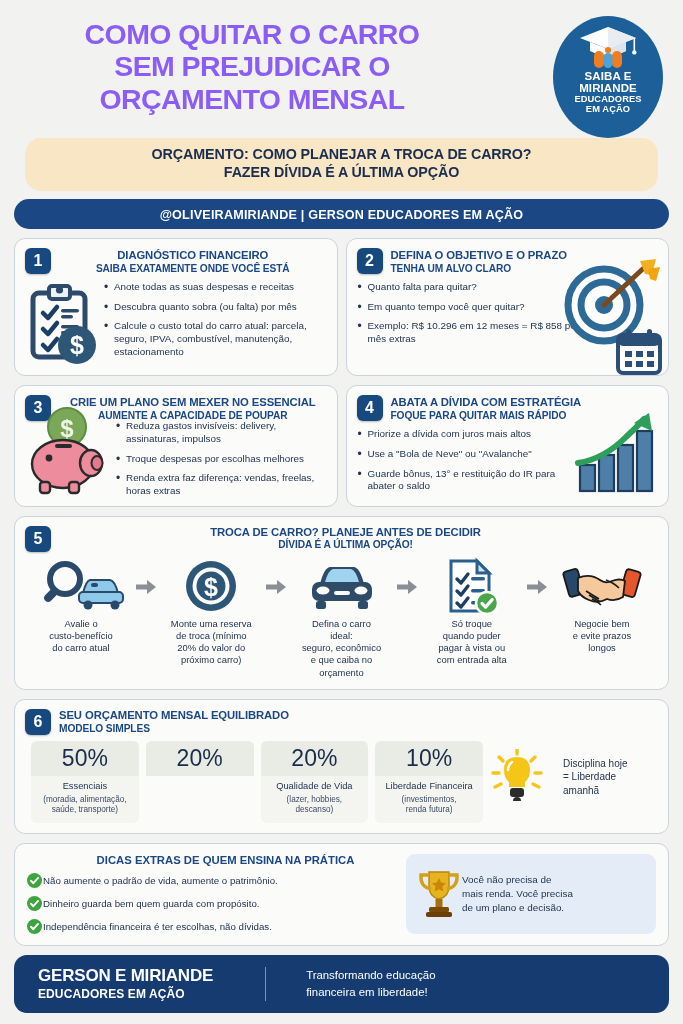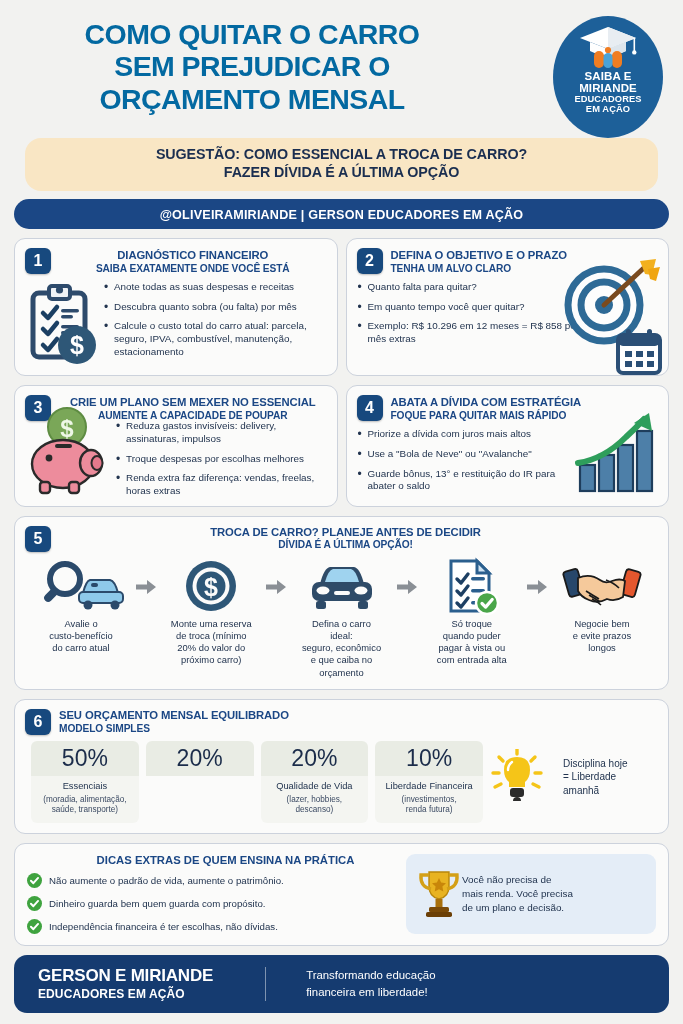--- a/index.html
+++ b/index.html
@@ -21,21 +21,21 @@
     height: 136px;
   }
   .title-block {
     width: 476px;
     text-align: center;
     padding-top: 4px;
   }
   .title-line {
     font-size: 28.5px;
     font-weight: bold;
-    color: #0369a1;
+    color: #8b5cf6;
     letter-spacing: -0.6px;
     line-height: 1.14;
     white-space: nowrap;
   }
   .logo-badge {
     position: absolute;
     right: 20px;
     top: 16px;
     width: 110px;
     height: 122px;
@@ -222,21 +222,21 @@
     border-radius: 11px;
     padding: 10px 12px 11px 12px;
     display: flex;
     gap: 10px;
   }
   .tips-left { flex: 1; }
   .tips-title {
     font-size: 11.3px; font-weight: bold; color: #1b4785;
     text-align: center; margin-bottom: 7px; padding-left: 28px;
   }
-  .tip { display: flex; gap: 7px; align-items: center; margin-bottom: 8px; }
+  .tip { display: flex; gap: 1px; align-items: center; margin-bottom: 8px; }
   .tip:last-child { margin-bottom: 0; }
   .tip-text { font-size: 9.7px; color: #22344f; }
   .tips-right {
     flex: 0 0 250px;
     background: #e4edf7;
     border-radius: 9px;
     display: flex; align-items: center; gap: 0;
     padding: 8px 10px;
   }
   .quote-text { font-size: 9.9px; color: #22344f; line-height: 1.4; }
@@ -283,21 +283,21 @@
     <div class="logo-text">
       <span class="big">SAIBA E</span>
       <span class="big">MIRIANDE</span>
       <span class="small">EDUCADORES</span>
       <span class="small">EM AÇÃO</span>
     </div>
   </div>
 </div>
 
 <div class="suggestion-bar">
-  <div class="ln">SUGESTÃO: COMO ESSENCIAL A TROCA DE CARRO?</div>
+  <div class="ln">ORÇAMENTO: COMO PLANEJAR A TROCA DE CARRO?</div>
   <div class="ln">FAZER DÍVIDA É A ÚLTIMA OPÇÃO</div>
 </div>
 
 <div class="handle-bar">
   <span>@OLIVEIRAMIRIANDE  |  GERSON EDUCADORES EM AÇÃO</span>
 </div>
 
 <div class="grid">
 
   <div class="card card-1">

